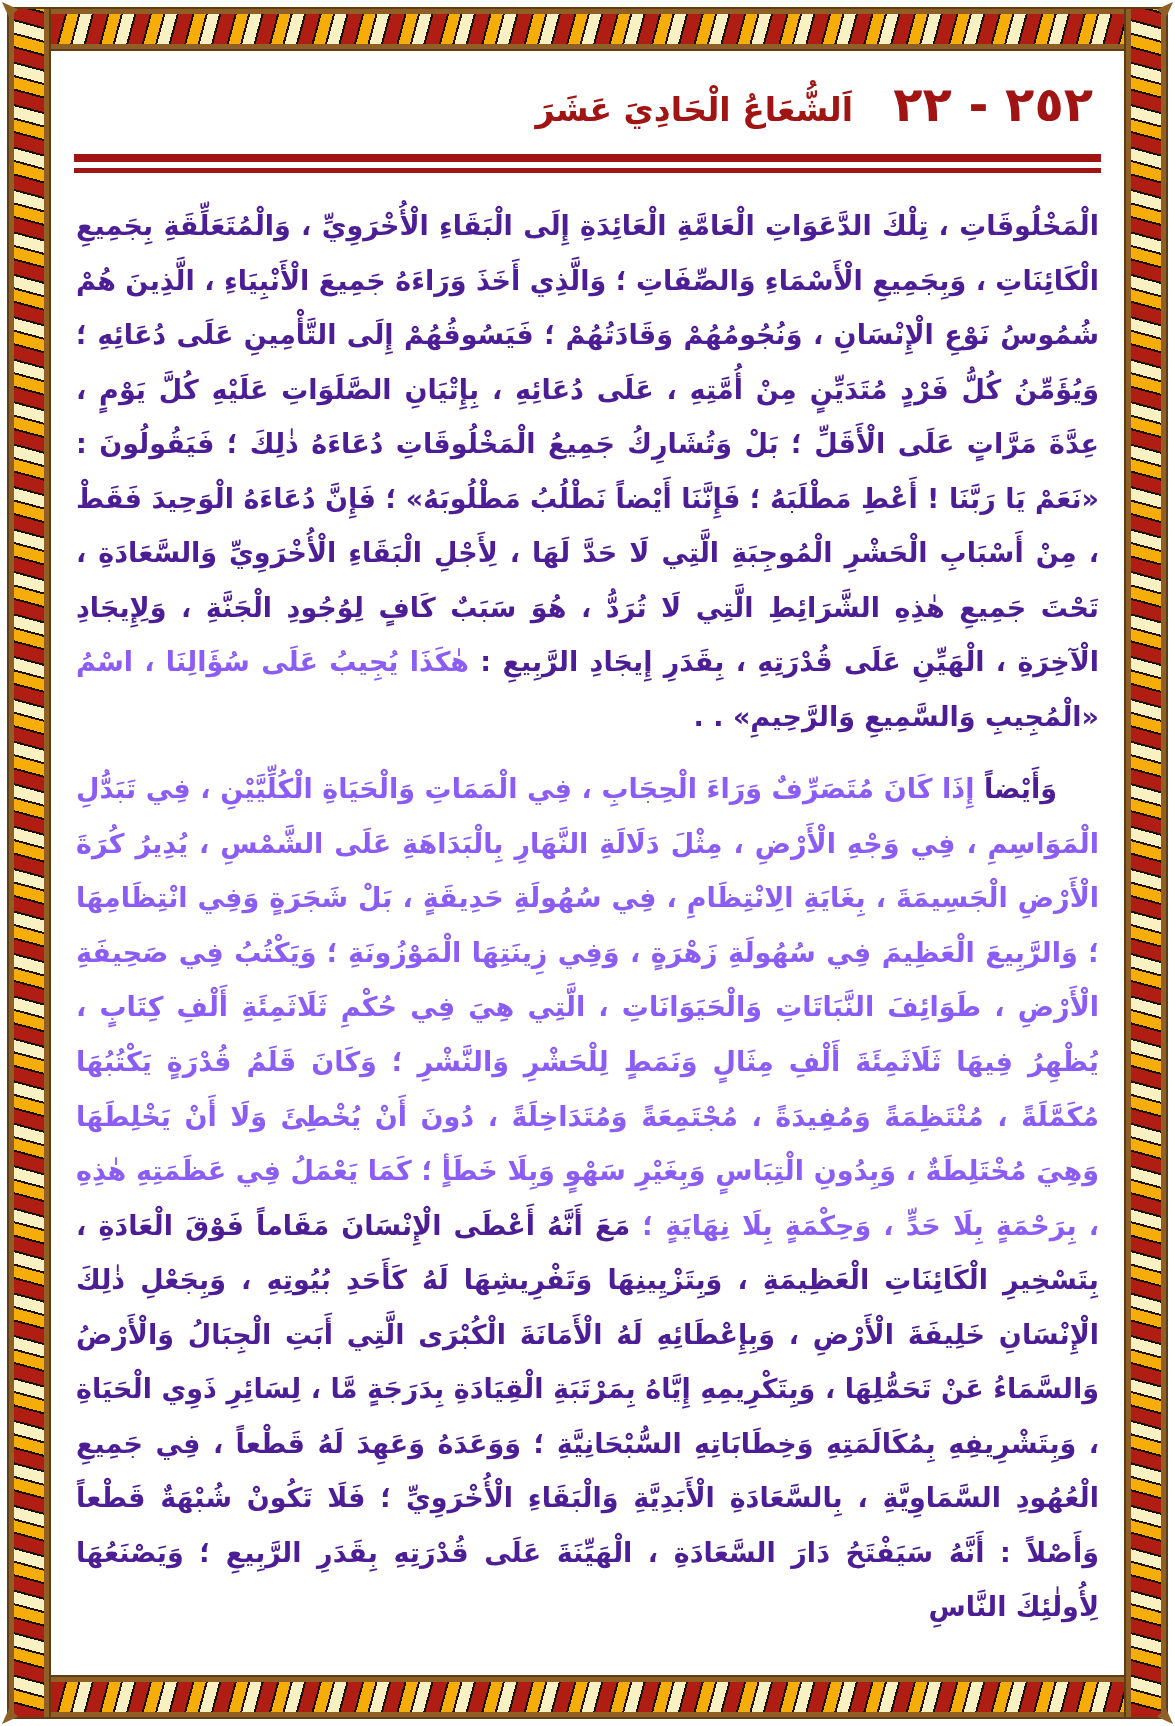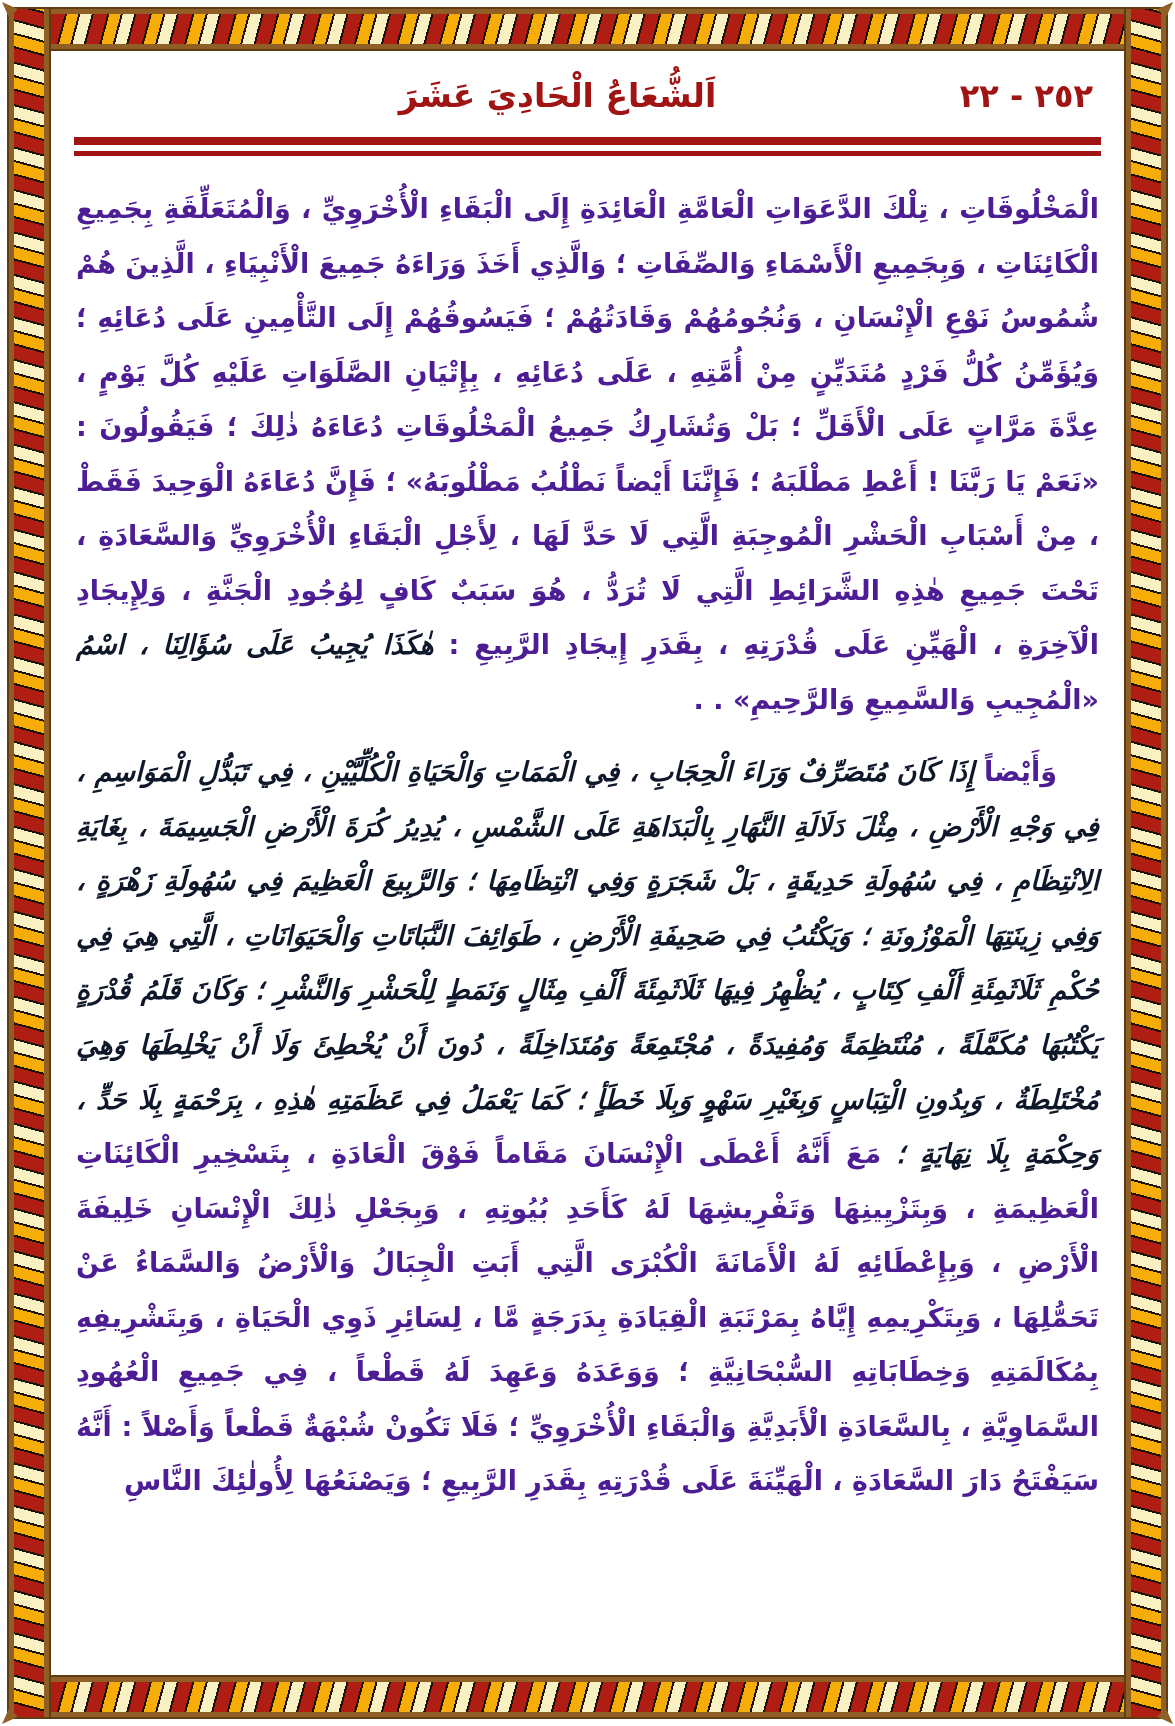--- a/index.html
+++ b/index.html
@@ -44,40 +44,40 @@
   
   .content{
     position:absolute;top:58px;left:72px;right:72px;bottom:58px;z-index:3;
     direction:rtl;
   }
   .header-row{
     display:flex;flex-direction:row;align-items:baseline;
     padding:18px 10px 0 10px;
   }
   .page-label{
-    color:#a01414;font-weight:bold;font-size:32px;letter-spacing:1px;
+    color:#a01414;font-weight:bold;font-size:48px;letter-spacing:1px;
     width:240px;flex:0 0 auto;text-align:right;
   }
   .doc-title{
     color:#a01414;font-weight:bold;font-size:33px;flex:1 1 auto;
-    text-align:center;padding-left:180px;
+    padding-left:180px;
   }
   .double-rule{
     margin:22px 2px 0 2px;height:6px;
     border-top:8px solid #a01414;border-bottom:5px solid #a01414;
   }
   .body-text{
     margin-top:26px;padding:0 4px;
     font-size:27px;line-height:2.02;text-align:justify;
     text-justify:inter-word;color:#1a1a1a;font-weight:bold;
   }
   .body-text p{margin:0 0 14px 0;}
   .body-text p.second{ text-indent:42px; margin-top:18px;}
   .seg-red{color:#4c1d95;}
-  .seg-black{color:#0f172a;font-style:italic;}
+  .seg-black{color:#8b5cf6;}
 </style>
 </head>
 <body>
 
 <div class="frame-band band-h band-top"></div>
 <div class="frame-band band-h band-bottom"></div>
 <div class="frame-band band-v band-left"></div>
 <div class="frame-band band-v band-right"></div>
 <div class="corner-finial cf-tl"></div>
 <div class="corner-finial cf-tr"></div>

